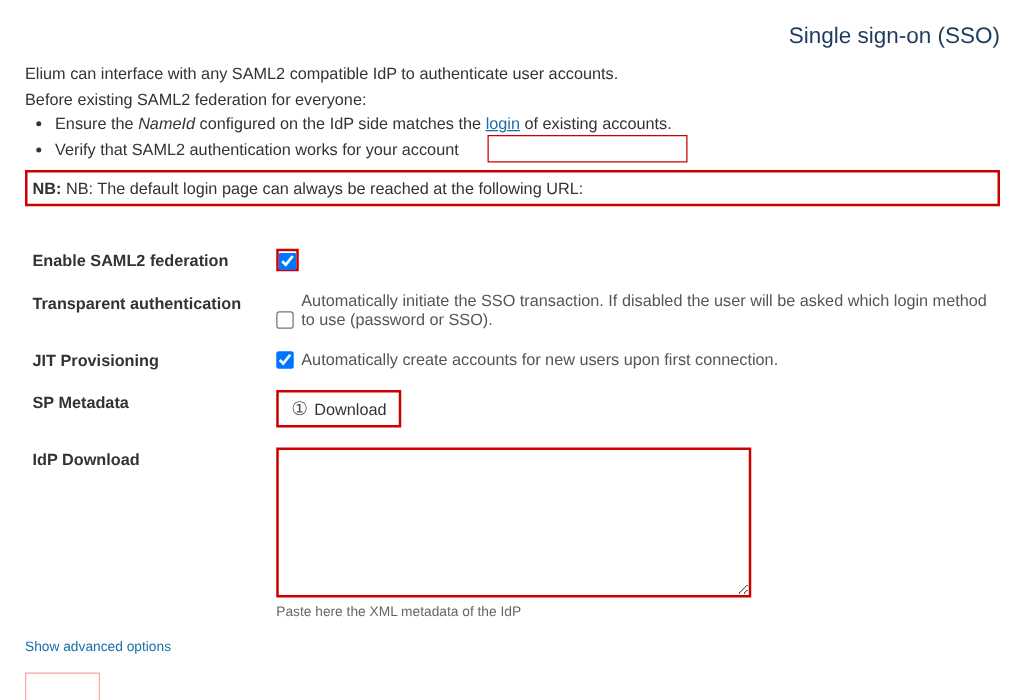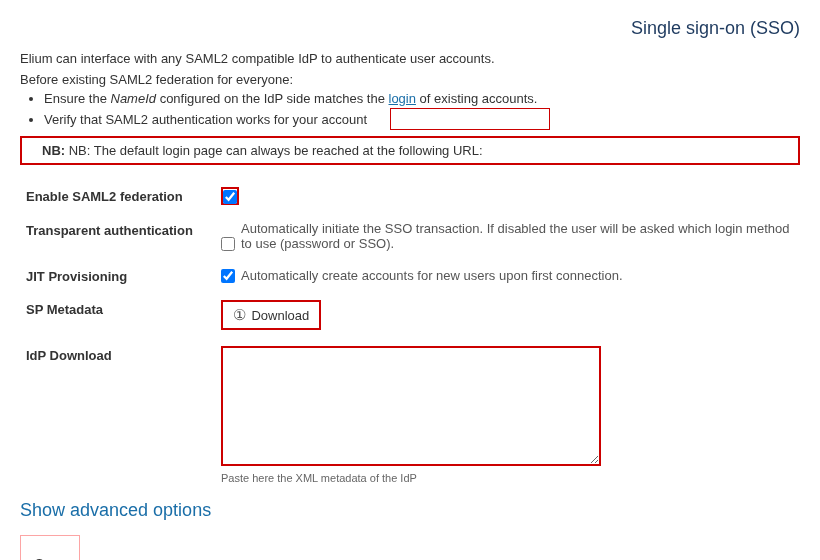--- a/index.html
+++ b/index.html
@@ -29,22 +29,22 @@
     ul.setup-list {
       margin-left: 24px;
       margin-bottom: 6px;
     }
     ul.setup-list li {
       margin-bottom: 2px;
       font-size: 13px;
     }
     .nb-box {
       border: 2px solid #cc0000;
-      padding: 5px 20px;
-      margin-bottom: 14px;
+      padding: 5px 4px;
+      margin-bottom: 26px;
       font-size: 13px;
       display: inline-block;
       width: 100%;
     }
     .nb-label {
       font-weight: bold;
     }
     .form-table {
       width: 100%;
       border-collapse: collapse;
@@ -123,21 +123,21 @@
       outline: none;
     }
     .textarea-hint {
       font-size: 11px;
       color: #666;
       margin-top: 3px;
       display: block;
     }
     .advanced-link {
       color: #1a6ea8;
-      font-size: 18px;
+      font-size: 11px;
       text-decoration: none;
       cursor: pointer;
       display: inline-block;
       margin-top: 8px;
       margin-bottom: 14px;
     }
     .save-btn {
       border: 1px solid #fca5a5;
       background: #fff;
       padding: 20px 14px;

